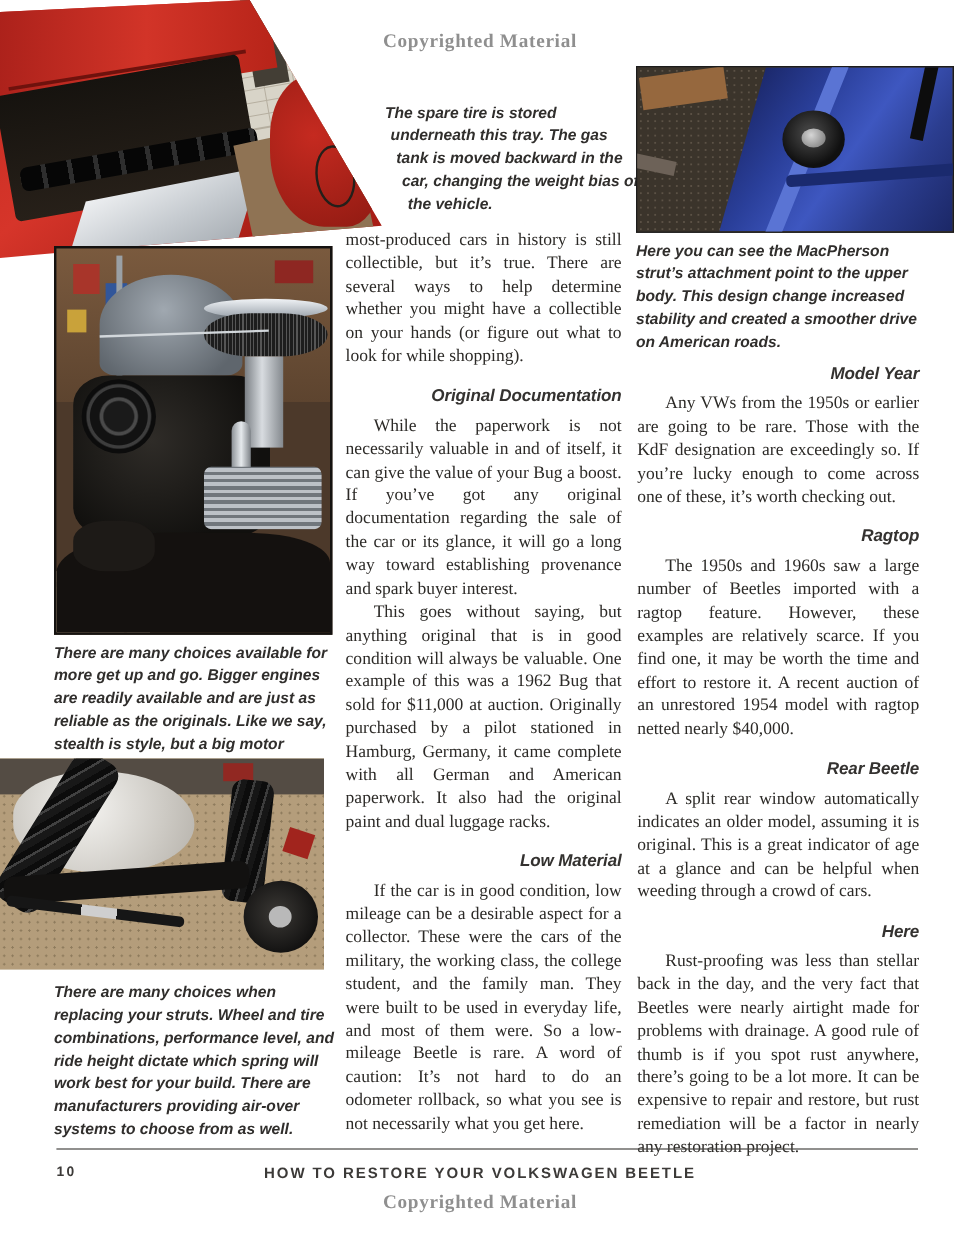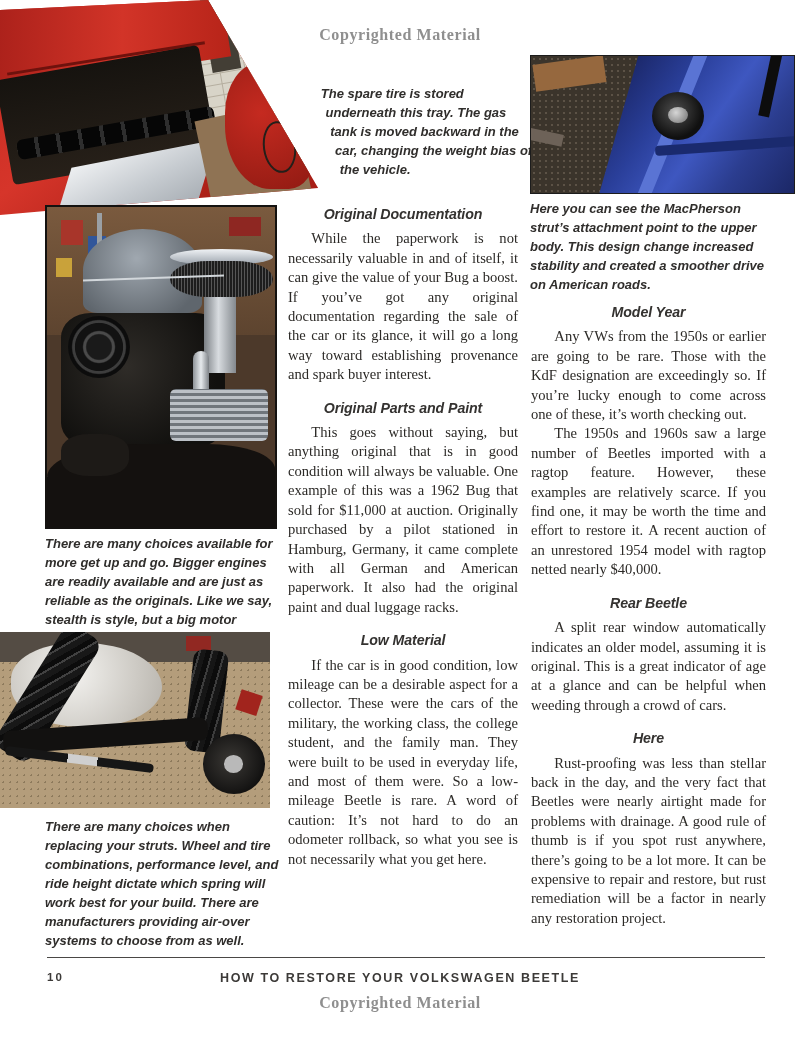--- a/index.html
+++ b/index.html
@@ -19,21 +19,21 @@
                 font-family:"Liberation Sans",sans-serif;font-weight:bold;font-size:12.5px;
                 letter-spacing:1.6px;color:#3c3a38;}
 
   
   .col{position:absolute;font-size:14.6px;line-height:19.4px;text-align:justify;}
   .col-mid{left:288px;top:191px;width:230px;}
   .col-right{left:531px;top:303px;width:235px;}
   .col p{margin:0;}
   .col p.body{text-indent:1.6em;}
   .col h3{font-family:"Liberation Sans",sans-serif;font-style:italic;font-weight:bold;
-          font-size:14.2px;color:#343230;margin:14px 0 5px;text-align:center;letter-spacing:-.1px;}
+          font-size:14.2px;color:#343230;margin:14px 0 5px;text-align:right;letter-spacing:-.1px;}
   .col h3.first{margin-top:0;}
 
   
   .caption{position:absolute;font-family:"Liberation Sans",sans-serif;font-style:italic;
            font-weight:bold;font-size:13px;line-height:19px;color:#302e2c;text-align:left;}
   .cap-spare{left:316px;top:84px;width:218px;}
   .cap-spare .slope{float:left;width:26px;height:104px;shape-outside:polygon(0 0,0 100%,100% 100%);}
   .cap-mac{left:530px;top:199px;width:252px;}
   .cap-engine{left:45px;top:534px;width:232px;}
   .cap-struts{left:45px;top:817px;width:238px;}
@@ -209,31 +209,32 @@
     <div class="strutR"></div>
     <div class="arm"></div>
     <div class="tie"></div>
     <div class="drum"></div>
     <div class="hub"></div>
   </div>
 
   <div class="caption cap-struts">There are many choices when replacing your struts. Wheel and tire combinations, performance level, and ride height dictate which spring will work best for your build. There are manufacturers providing air-over systems to choose from as well.</div>
 
   <div class="col col-mid">
+    <p class="intro">most-produced cars in history is still collectible, but it’s true. There are several ways to help determine whether you might have a collectible on your hands (or figure out what to look for while shopping).</p>
     <h3>Original Documentation</h3>
     <p class="body">While the paperwork is not necessarily valuable in and of itself, it can give the value of your Bug a boost. If you’ve got any original documentation regarding the sale of the car or its glance, it will go a long way toward establishing provenance and spark buyer interest.</p>
-    <h3>Original Parts and Paint</h3>
     <p class="body">This goes without saying, but anything original that is in good condition will always be valuable. One example of this was a 1962 Bug that sold for $11,000 at auction. Originally purchased by a pilot stationed in Hamburg, Germany, it came complete with all German and American paperwork. It also had the original paint and dual luggage racks.</p>
     <h3>Low Material</h3>
     <p class="body">If the car is in good condition, low mileage can be a desirable aspect for a collector. These were the cars of the military, the working class, the college student, and the family man. They were built to be used in everyday life, and most of them were. So a low-mileage Beetle is rare. A word of caution: It’s not hard to do an odometer rollback, so what you see is not necessarily what you get here.</p>
   </div>
 
   <div class="col col-right">
     <h3 class="first">Model Year</h3>
     <p class="body">Any VWs from the 1950s or earlier are going to be rare. Those with the KdF designation are exceedingly so. If you’re lucky enough to come across one of these, it’s worth checking out.</p>
+    <h3>Ragtop</h3>
     <p class="body">The 1950s and 1960s saw a large number of Beetles imported with a ragtop feature. However, these examples are relatively scarce. If you find one, it may be worth the time and effort to restore it. A recent auction of an unrestored 1954 model with ragtop netted nearly $40,000.</p>
     <h3>Rear Beetle</h3>
     <p class="body">A split rear window automatically indicates an older model, assuming it is original. This is a great indicator of age at a glance and can be helpful when weeding through a crowd of cars.</p>
     <h3>Here</h3>
     <p class="body">Rust-proofing was less than stellar back in the day, and the very fact that Beetles were nearly airtight made for problems with drainage. A good rule of thumb is if you spot rust anywhere, there’s going to be a lot more. It can be expensive to repair and restore, but rust remediation will be a factor in nearly any restoration project.</p>
   </div>
 
   <div class="footer-rule"></div>
   <div class="footer-num">10</div>
   <div class="footer-title">HOW TO RESTORE YOUR VOLKSWAGEN BEETLE</div>

